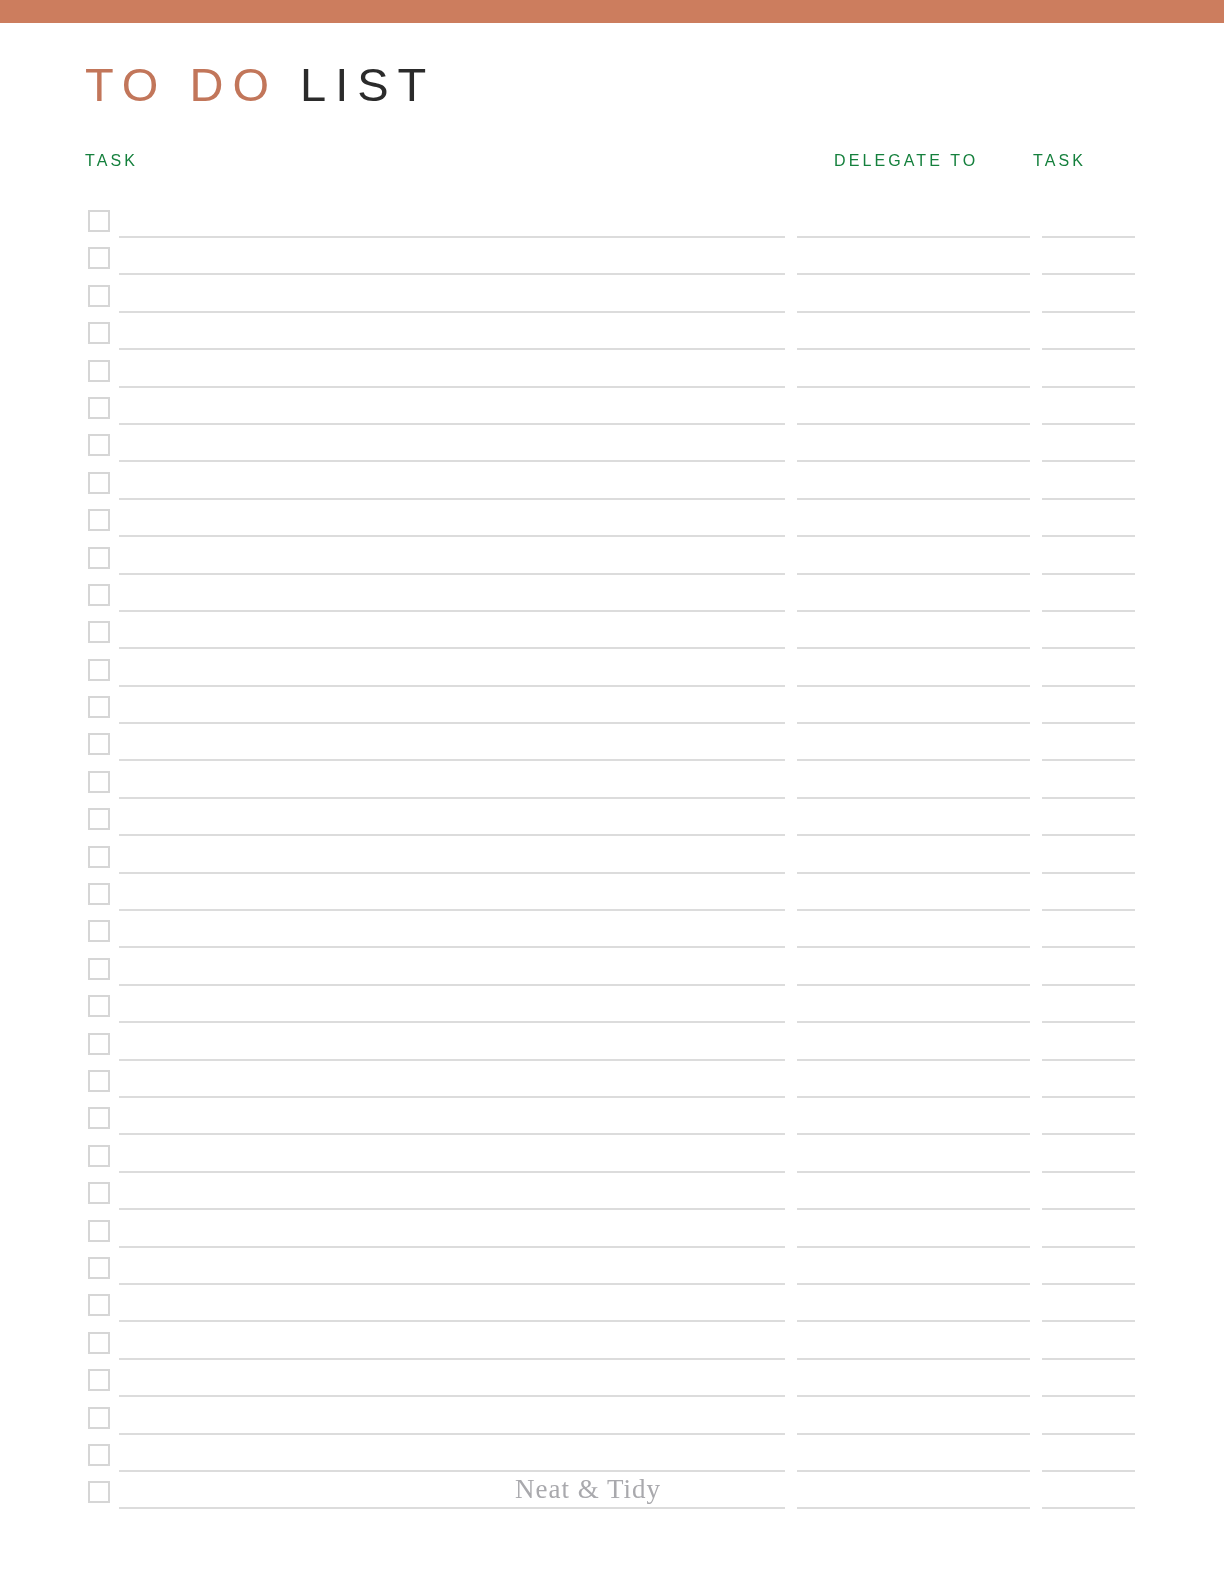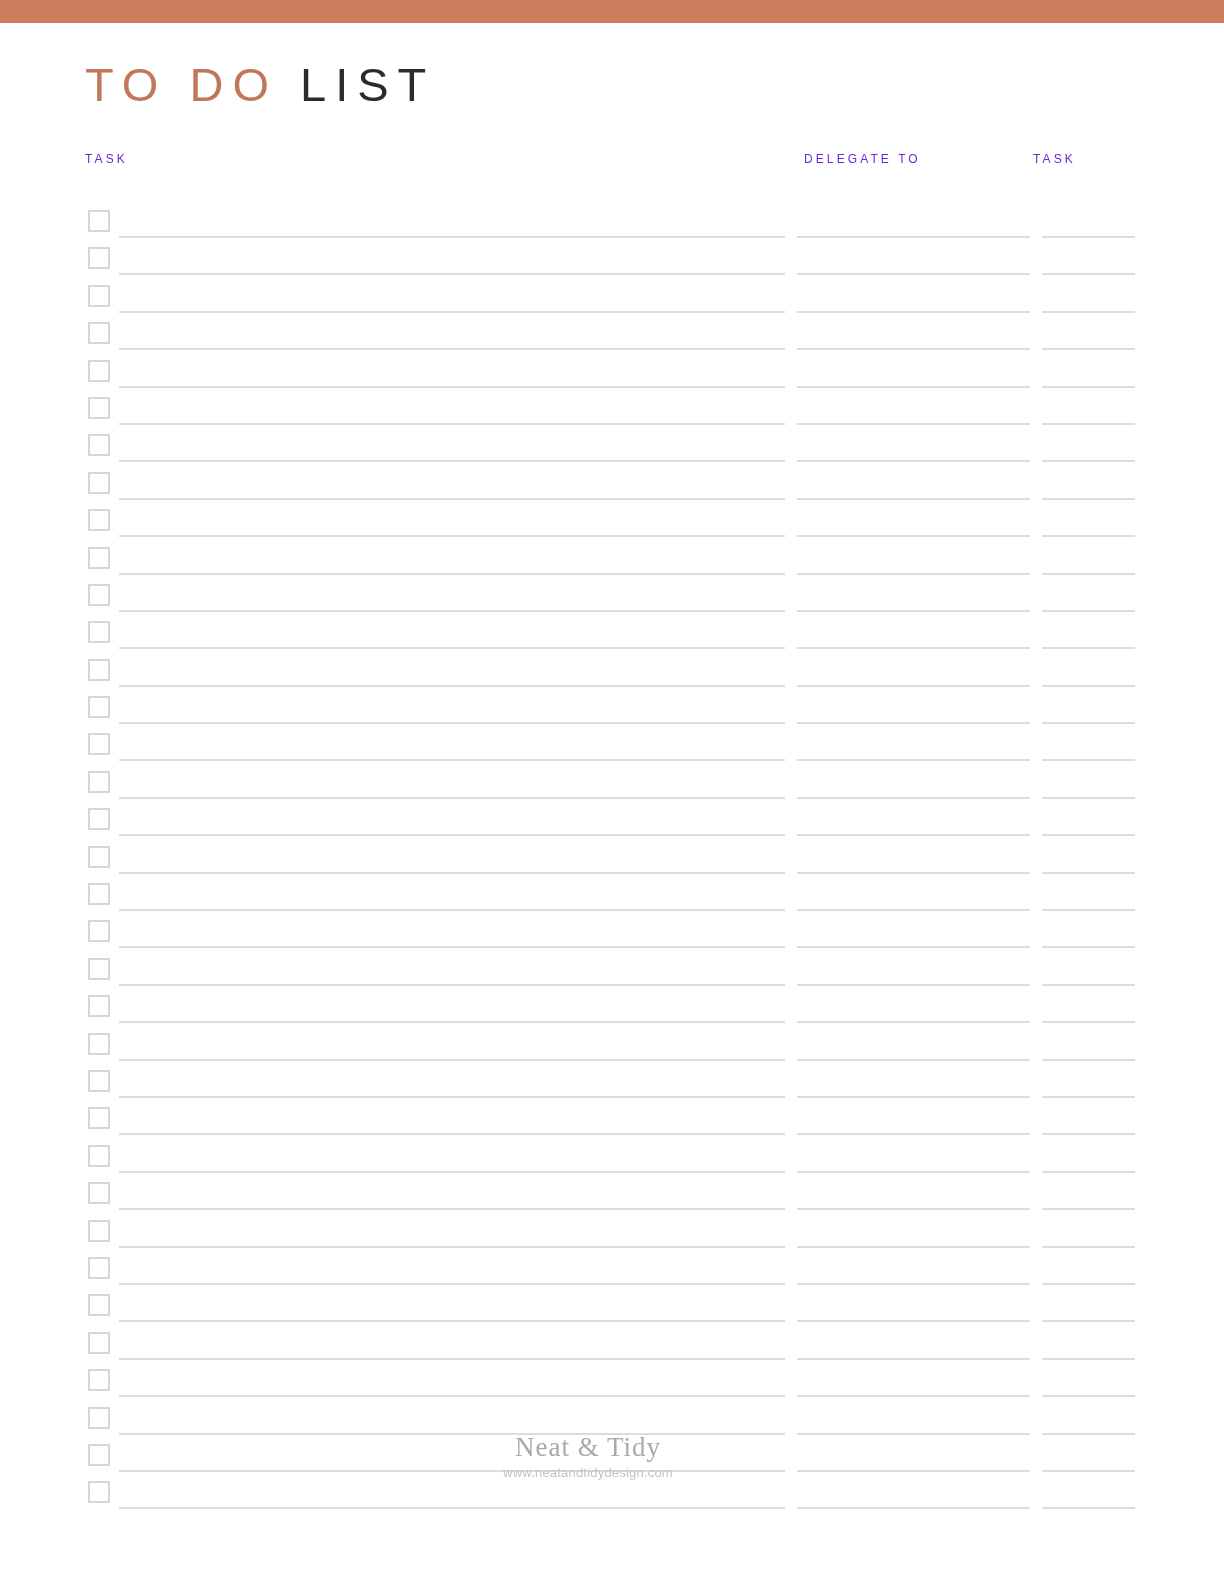--- a/index.html
+++ b/index.html
@@ -57,29 +57,29 @@
   
   .col-headers {
     position: absolute;
     left: 0;
     top: 130px;
     width: 1224px;
     height: 24px;
   }
   .col-head {
     position: absolute;
-    font-size: 12px;
+    font-size: 16px;
     font-weight: 400;
     letter-spacing: 3.1px;
-    color: #6d28d9;
+    color: #15803d;
     white-space: nowrap;
     line-height: 1;
   }
   .col-head.task      { left: 85px; }
-  .col-head.delegate  { left: 804px; }
+  .col-head.delegate  { left: 834px; }
   .col-head.date      { left: 1033px; }
 
   
   .rows {
     position: absolute;
     left: 0;
     top: 187px;
     width: 1224px;
   }
   .row {
@@ -112,21 +112,21 @@
   }
   .line.date {
     left: 1042px;
     width: 93px;
   }
 
   
   .footer {
     position: absolute;
     left: 0;
-    top: 1408px;
+    top: 1450px;
     width: 1176px;
     text-align: center;
   }
   .footer-brand {
     font-family: "Liberation Serif", serif;
     font-size: 27px;
     color: #a9a9ad;
     letter-spacing: 1px;
     line-height: 1.2;
   }
@@ -363,16 +363,15 @@
       <div class="row">
         <div class="checkbox"></div>
         <div class="line task"></div>
         <div class="line delegate"></div>
         <div class="line date"></div>
       </div>
     </div>
 
   <div class="footer">
     <div class="footer-brand">Neat &amp; Tidy</div>
-    <div class="footer-url">www.neatandtidydesign.com</div>
   </div>
 
 </div>
 
 </body></html>

